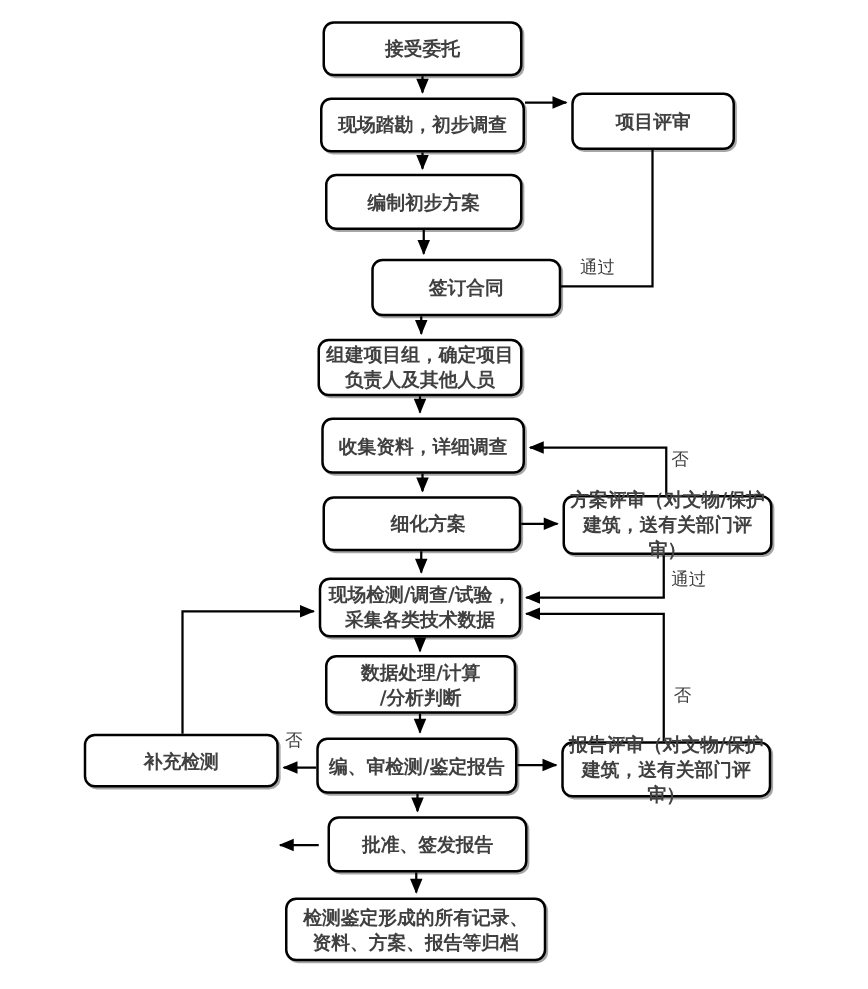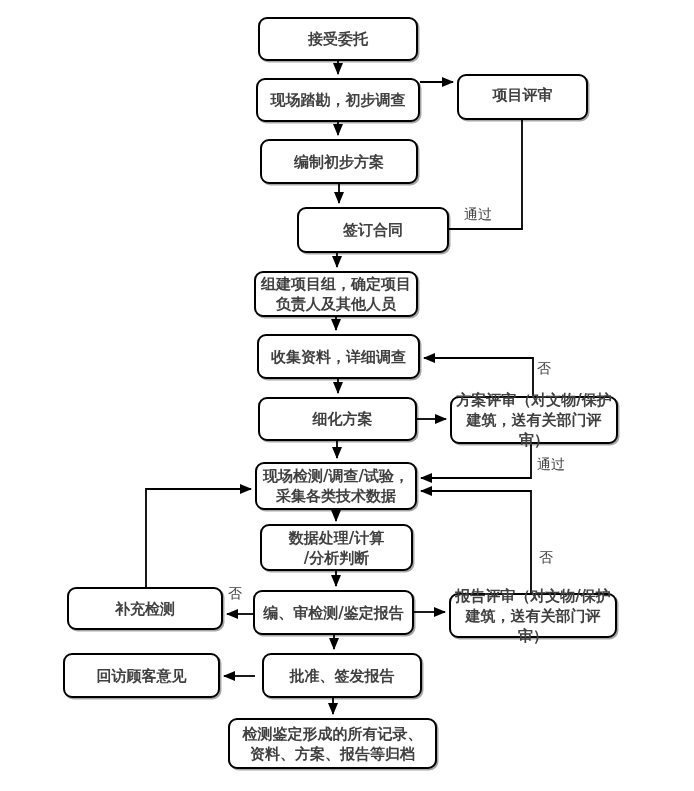--- a/index.html
+++ b/index.html
@@ -64,38 +64,37 @@
       <path d="M253,614 L227,614" marker-end="url(#arr)"></path>
 
       <path d="M414,612 L445,612" marker-end="url(#arr)"></path>
 
       <path d="M255,676 L224,676" marker-end="url(#arr)"></path>
     </g>
   </svg>
 
   <div class="node" style="left:258px; top:17px;  width:160px; height:44px;">接受委托</div>
   <div class="node" style="left:256px; top:78px;  width:164px; height:44px;">现场踏勘，初步调查</div>
-  <div class="node" style="left:457px; top:74px;  width:131px; height:46px;font-family:Liberation Mono, monospace;">项目评审</div>
+  <div class="node" style="left:457px; top:74px;  width:131px; height:46px;">项目评审</div>
   <div class="node" style="left:260px; top:139px; width:158px; height:45px;">编制初步方案</div>
   <div class="node" style="left:261px; top:207px; width:152px; height:46px;margin-left:36px;">签订合同</div>
   <div class="node" style="left:254px; top:271px; width:164px; height:46px;">组建项目组，确定项目
 负责人及其他人员</div>
   <div class="node" style="left:257px; top:334px; width:163px; height:45px;">收集资料，详细调查</div>
   <div class="node" style="left:258px; top:397px; width:159px; height:44px;padding-left:12px;">细化方案</div>
   <div class="node" style="left:450px; top:396px; width:168px; height:48px;">方案评审（对文物/保护
 建筑，送有关部门评审）</div>
   <div class="node" style="left:255px; top:462px; width:162px; height:48px;">现场检测/调查/试验，
 采集各类技术数据</div>
   <div class="node" style="left:260px; top:524px; width:153px; height:47px;">数据处理/计算
 /分析判断</div>
   <div class="node" style="left:67px;  top:587px; width:156px; height:43px;">补充检测</div>
   <div class="node" style="left:253px; top:590px; width:161px; height:45px;">编、审检测/鉴定报告</div>
   <div class="node" style="left:449px; top:593px; width:168px; height:45px;">报告评审（对文物/保护
 建筑，送有关部门评审）</div>
-  <div class="node" style="left:63px;  top:653px; width:157px; height:45px;">回访顾客意见</div>
   <div class="node" style="left:262px; top:653px; width:160px; height:45px;">批准、签发报告</div>
   <div class="node" style="left:228px; top:718px; width:209px; height:51px;">检测鉴定形成的所有记录、
 资料、方案、报告等归档</div>
 
   <div class="edge-label" style="left:464px; top:206px;">通过</div>
   <div class="edge-label" style="left:537px; top:360px;">否</div>
   <div class="edge-label" style="left:537px; top:456px;">通过</div>
   <div class="edge-label" style="left:539px; top:549px;">否</div>
   <div class="edge-label" style="left:228px; top:585px;">否</div>
 

